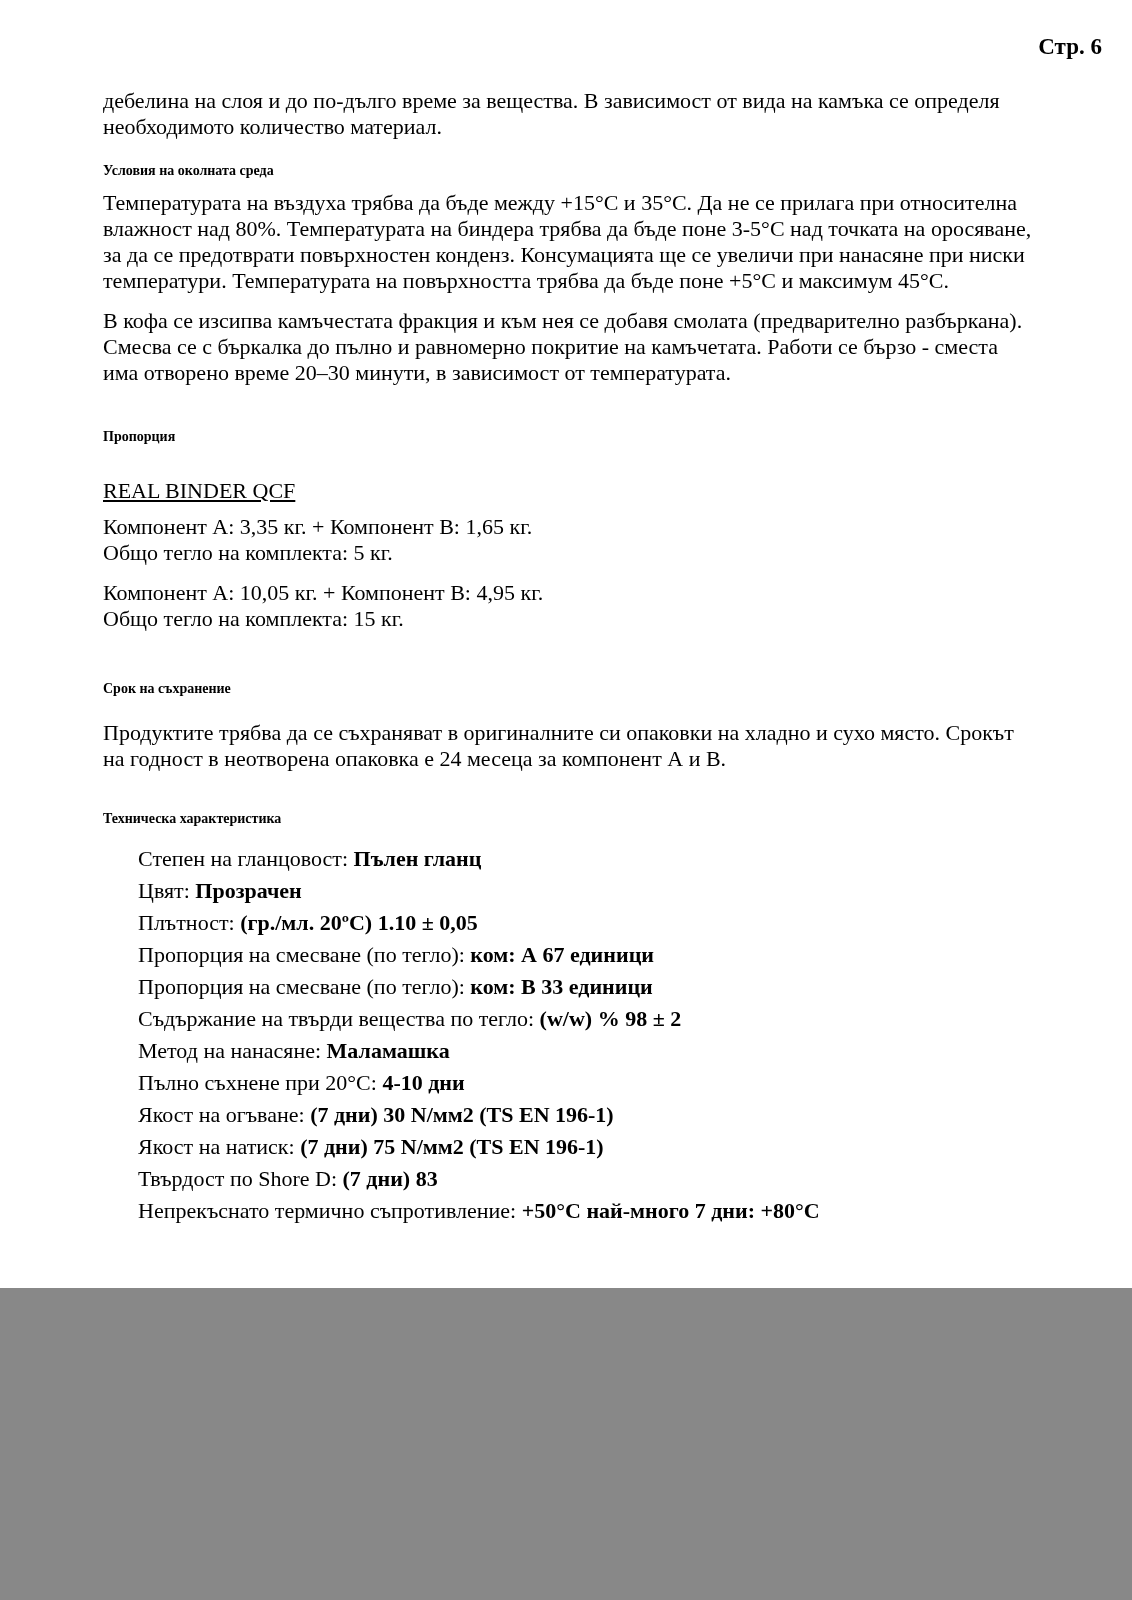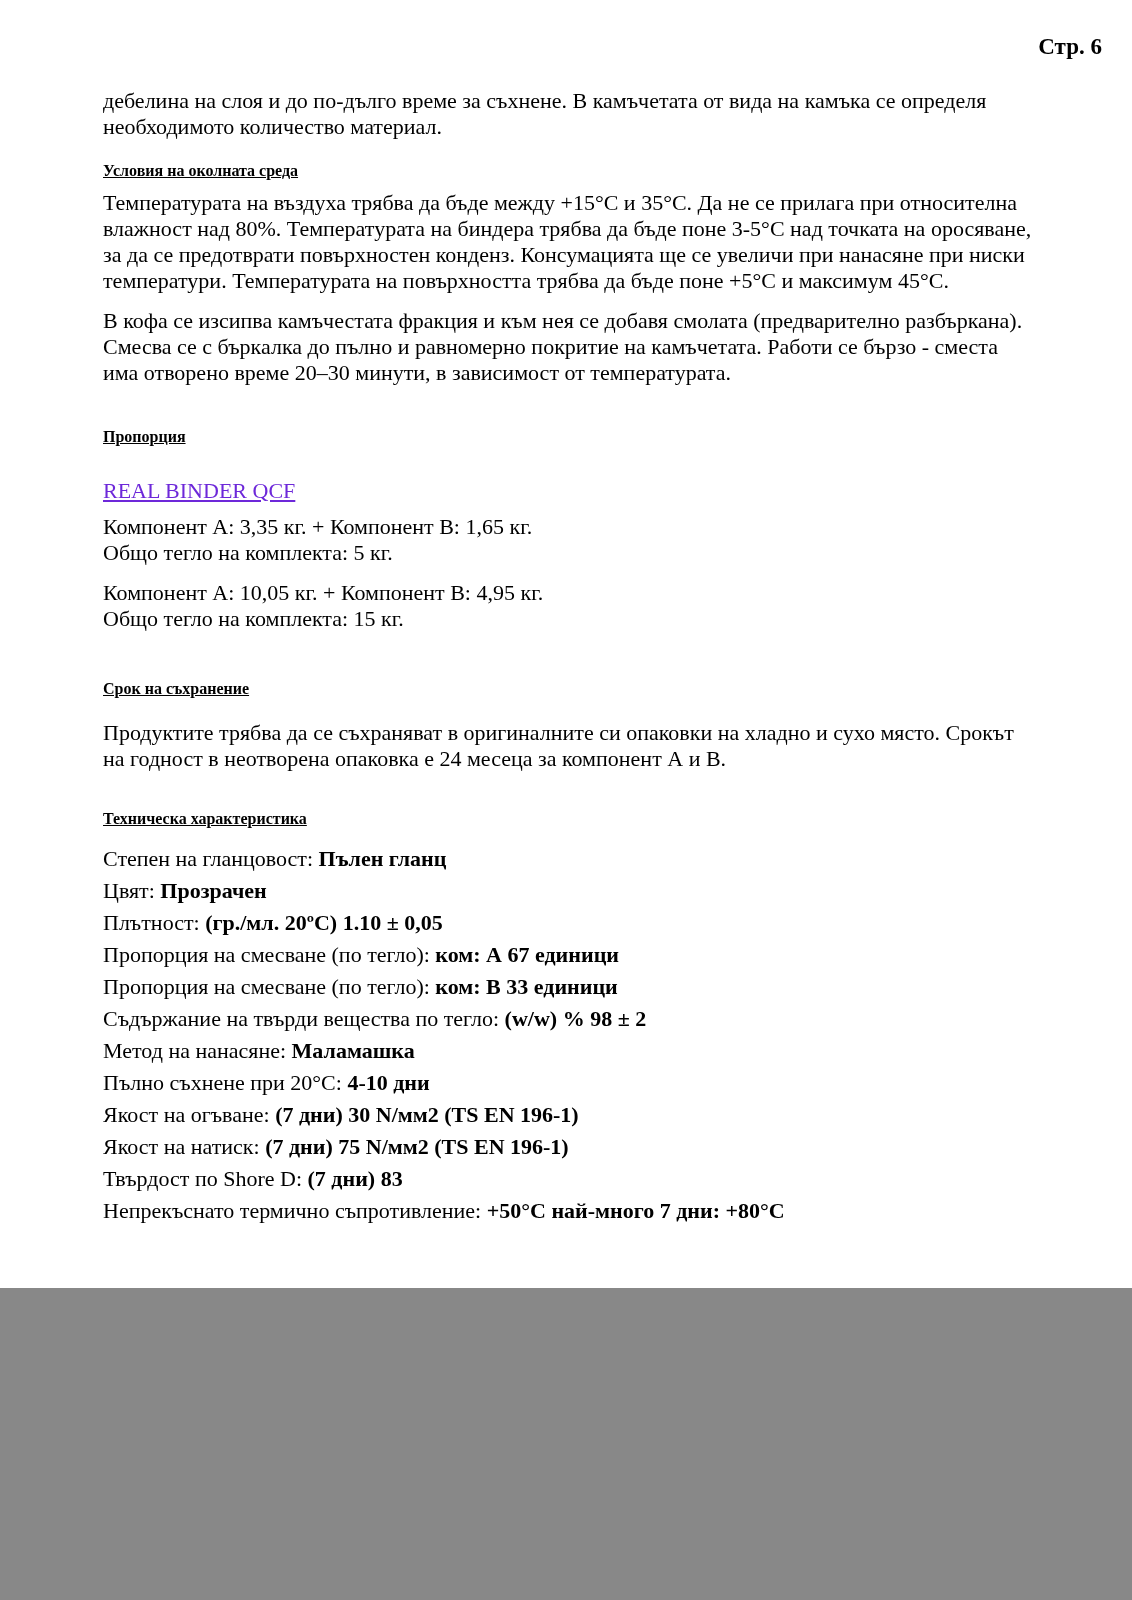--- a/index.html
+++ b/index.html
@@ -20,52 +20,51 @@
   .page-number{
     position:absolute;
     top:34px;
     right:30px;
     font-weight:700;
     font-size:23px;
   }
   p{margin:0;}
   .b{font-weight:700;}
   h2{
-    font-size:16px;
+    font-size:14px;
     line-height:26px;
     font-weight:700;
     margin:0;
-    text-decoration:underline;
   }
   .h-env{margin-top:18px;}
   .p-env{margin-top:6px;}
   .h-mix{margin-top:22px;}
   .p-mix{margin-top:14px;}
   .h-pack{margin-top:38px;}
   .link-row{margin-top:28px;}
   a.doc-link{
-    color:#6d28d9;
+    color:#000000;
     cursor:pointer;
   }
   .kit{margin-top:10px;}
   .kit + .kit{margin-top:14px;}
   .h-storage{margin-top:44px;}
   .p-storage{margin-top:18px;}
   .h-tech{margin-top:34px;}
   .specs{margin-top:14px;}
-  .spec{margin-bottom:6px;}
+  .spec{margin-bottom:6px;margin-left:35px;}
 </style>
 </head>
 <body>
 
 <div class="page">
 
   <div class="page-number">Стр. 6</div>
 
-  <p class="p-intro">дебелина на слоя и до по-дълго време за съхнене. В камъчетата от вида на камъка се определя необходимото количество материал.</p>
+  <p class="p-intro">дебелина на слоя и до по-дълго време за вещества. В зависимост от вида на камъка се определя необходимото количество материал.</p>
 
   <h2 class="h-env">Условия на околната среда</h2>
   <p class="p-env">Температурата на въздуха трябва да бъде между +15°С и 35°С. Да не се прилага при относителна влажност над 80%. Температурата на биндера трябва да бъде поне 3-5°С над точката на оросяване, за да се предотврати повърхностен конденз. Консумацията ще се увеличи при нанасяне при ниски температури. Температурата на повърхността трябва да бъде поне +5°С и максимум 45°С.</p>
 
   <p class="p-mix">В кофа се изсипва камъчестата фракция и към нея се добавя смолата (предварително разбъркана). Смесва се с бъркалка до пълно и равномерно покритие на камъчетата. Работи се бързо - сместа има отворено време 20–30 минути, в зависимост от температурата.</p>
 
   <h2 class="h-pack">Пропорция</h2>
 
   <p class="link-row"><a class="doc-link" href="#">REAL BINDER QCF</a></p>
 

